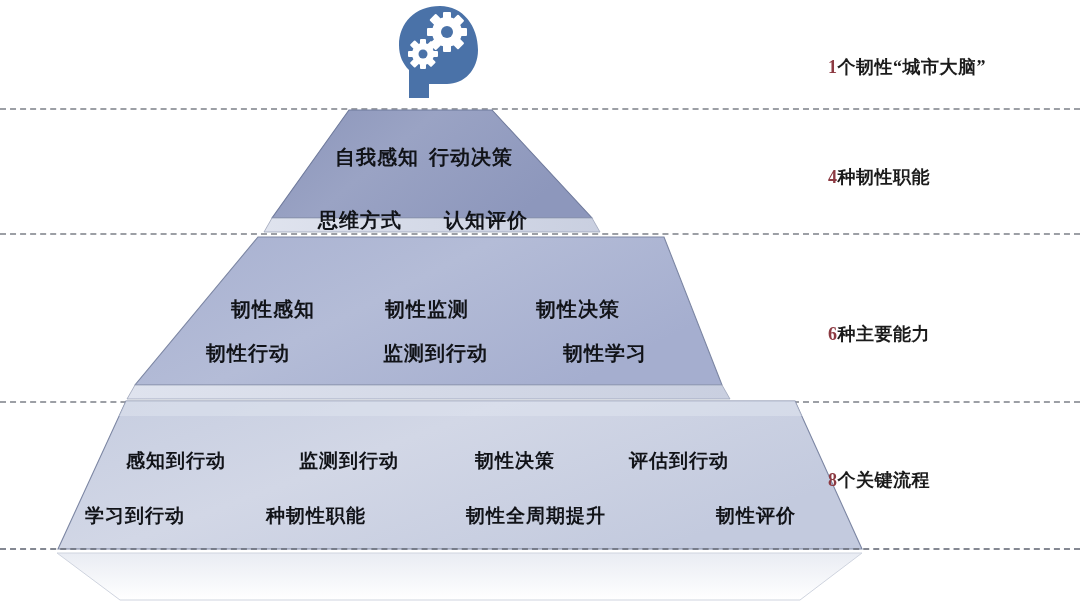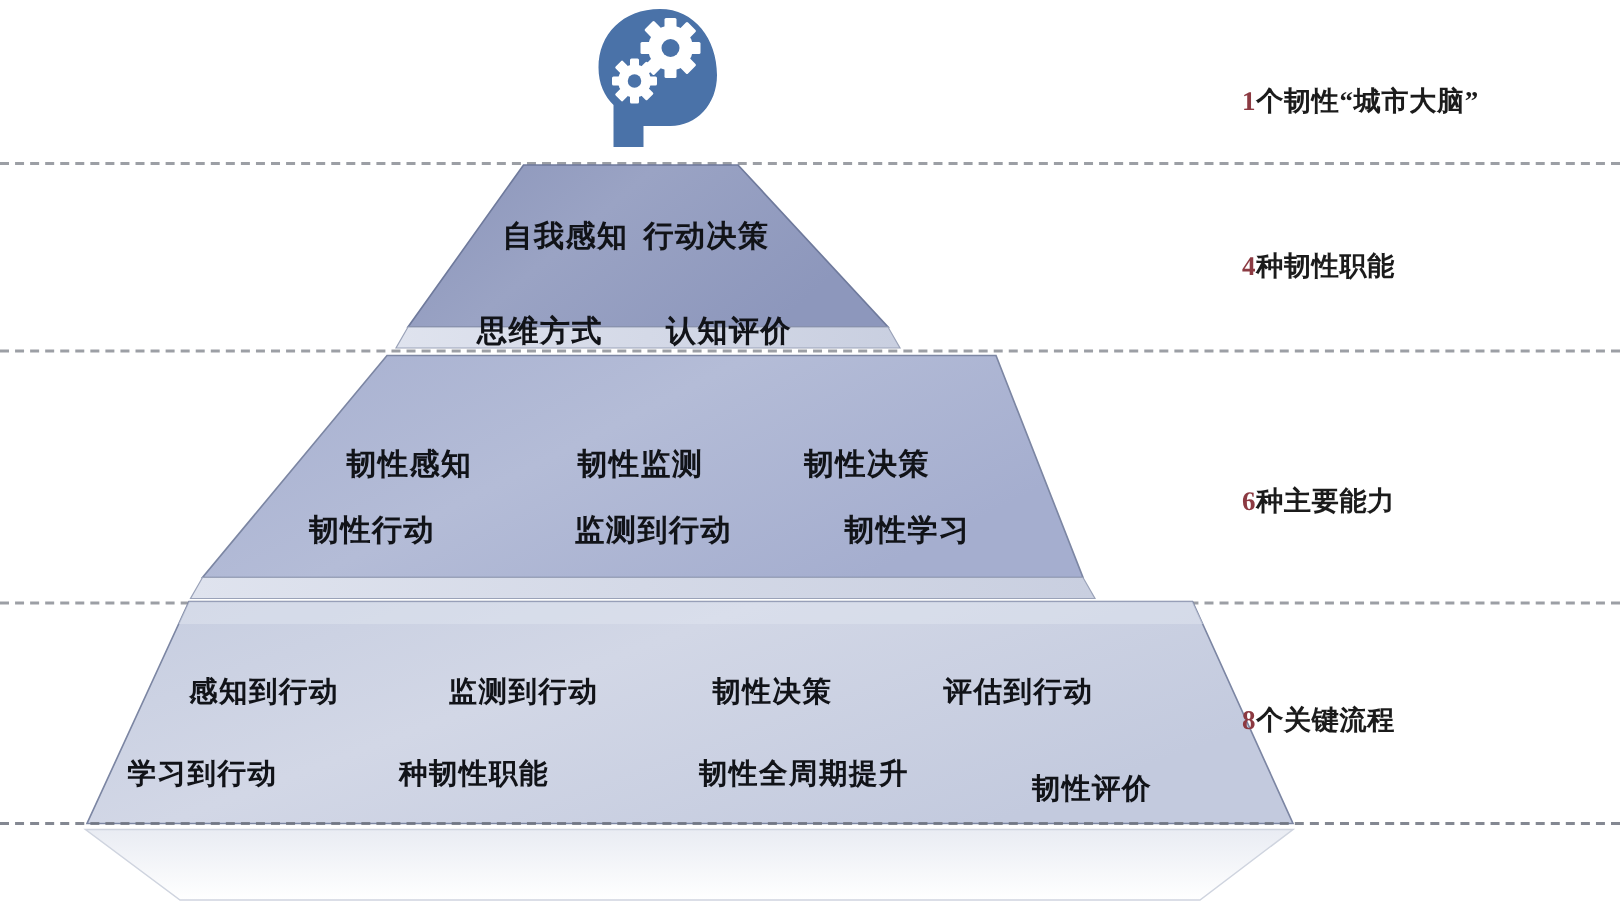--- a/index.html
+++ b/index.html
@@ -194,21 +194,21 @@
   <div class="tier-text t3 t3r2" style="left:383px;">监测到行动</div>
   <div class="tier-text t3 t3r2" style="left:563px;">韧性学习</div>
 
   <div class="tier-text t4 t4r1" style="left:126px;">感知到行动</div>
   <div class="tier-text t4 t4r1" style="left:299px;">监测到行动</div>
   <div class="tier-text t4 t4r1" style="left:475px;">韧性决策</div>
   <div class="tier-text t4 t4r1" style="left:629px;">评估到行动</div>
   <div class="tier-text t4 t4r2" style="left:85px;">学习到行动</div>
   <div class="tier-text t4 t4r2" style="left:266px;">种韧性职能</div>
   <div class="tier-text t4 t4r2" style="left:466px;">韧性全周期提升</div>
-  <div class="tier-text t4 t4r2" style="left:688px;margin-top:10px;">韧性评价</div>
+  <div class="tier-text t4 t4r2" style="left:716px;">韧性评价</div>
 
   <div class="side-label sl1">
     <span class="num">1</span><span>个韧性“城市大脑”</span>
   </div>
   <div class="side-label sl2">
     <span class="num">4</span><span>种韧性职能</span>
   </div>
   <div class="side-label sl3">
     <span class="num">6</span><span>种主要能力</span>
   </div>

